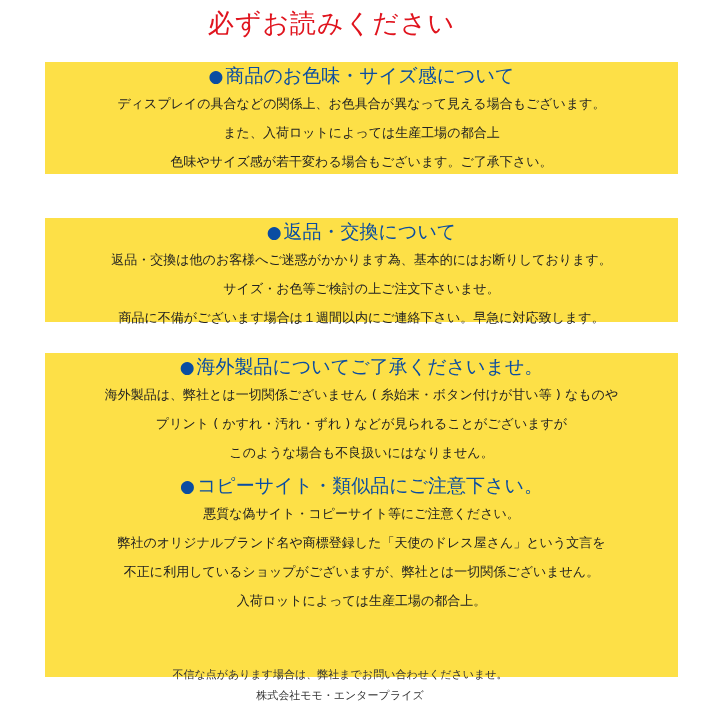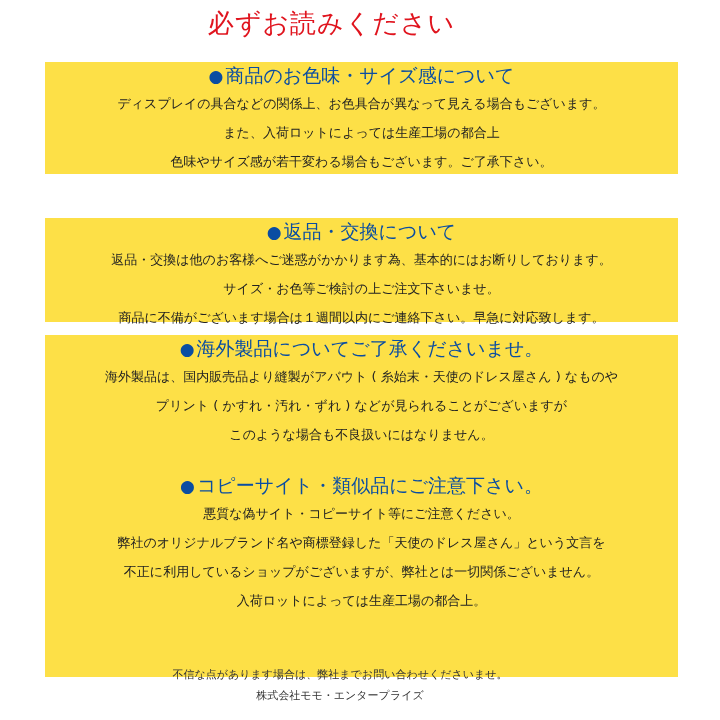--- a/index.html
+++ b/index.html
@@ -48,21 +48,21 @@
       margin-right: 2px;
     }
     .notice-box .line {
       font-size: 13px;
       line-height: 29px;
       color: #222222;
       white-space: nowrap;
     }
     #box1 { top: 62px; height: 112px; }
     #box2 { top: 198px; height: 104px; margin-top: 20px; }
-    #box3 { top: 335px; height: 143px; }
+    #box3 { top: 353px; height: 143px; }
     #box4 { top: 472px; height: 205px; }
 
     #box1 .heading, #box2 .heading, #box3 .heading, #box4 .heading { padding-top: 0px; }
     #box1 .lines { margin-top: 0px; text-align: center; }
 
     .footer {
       position: absolute;
       top: 664px;
       left: 0;
       width: 680px;
@@ -91,21 +91,21 @@
   <div class="lines">
     <div class="line">返品・交換は他のお客様へご迷惑がかかります為、基本的にはお断りしております。</div>
     <div class="line">サイズ・お色等ご検討の上ご注文下さいませ。</div>
     <div class="line">商品に不備がございます場合は１週間以内にご連絡下さい。早急に対応致します。</div>
   </div>
 </div>
 
 <div class="notice-box" id="box3">
   <div class="heading"><span class="bullet">●</span><span>海外製品についてご了承くださいませ。</span></div>
   <div class="lines">
-    <div class="line">海外製品は、国内販売品より縫製がアバウト ( 糸始末・天使のドレス屋さん ) なものや</div>
+    <div class="line">海外製品は、弊社とは一切関係ございません ( 糸始末・ボタン付けが甘い等 ) なものや</div>
     <div class="line">プリント ( かすれ・汚れ・ずれ ) などが見られることがございますが</div>
     <div class="line">このような場合も不良扱いにはなりません。</div>
   </div>
 </div>
 
 <div class="notice-box" id="box4">
   <div class="heading"><span class="bullet">●</span><span>コピーサイト・類似品にご注意下さい。</span></div>
   <div class="lines">
     <div class="line">悪質な偽サイト・コピーサイト等にご注意ください。</div>
     <div class="line">弊社のオリジナルブランド名や商標登録した「天使のドレス屋さん」という文言を</div>

